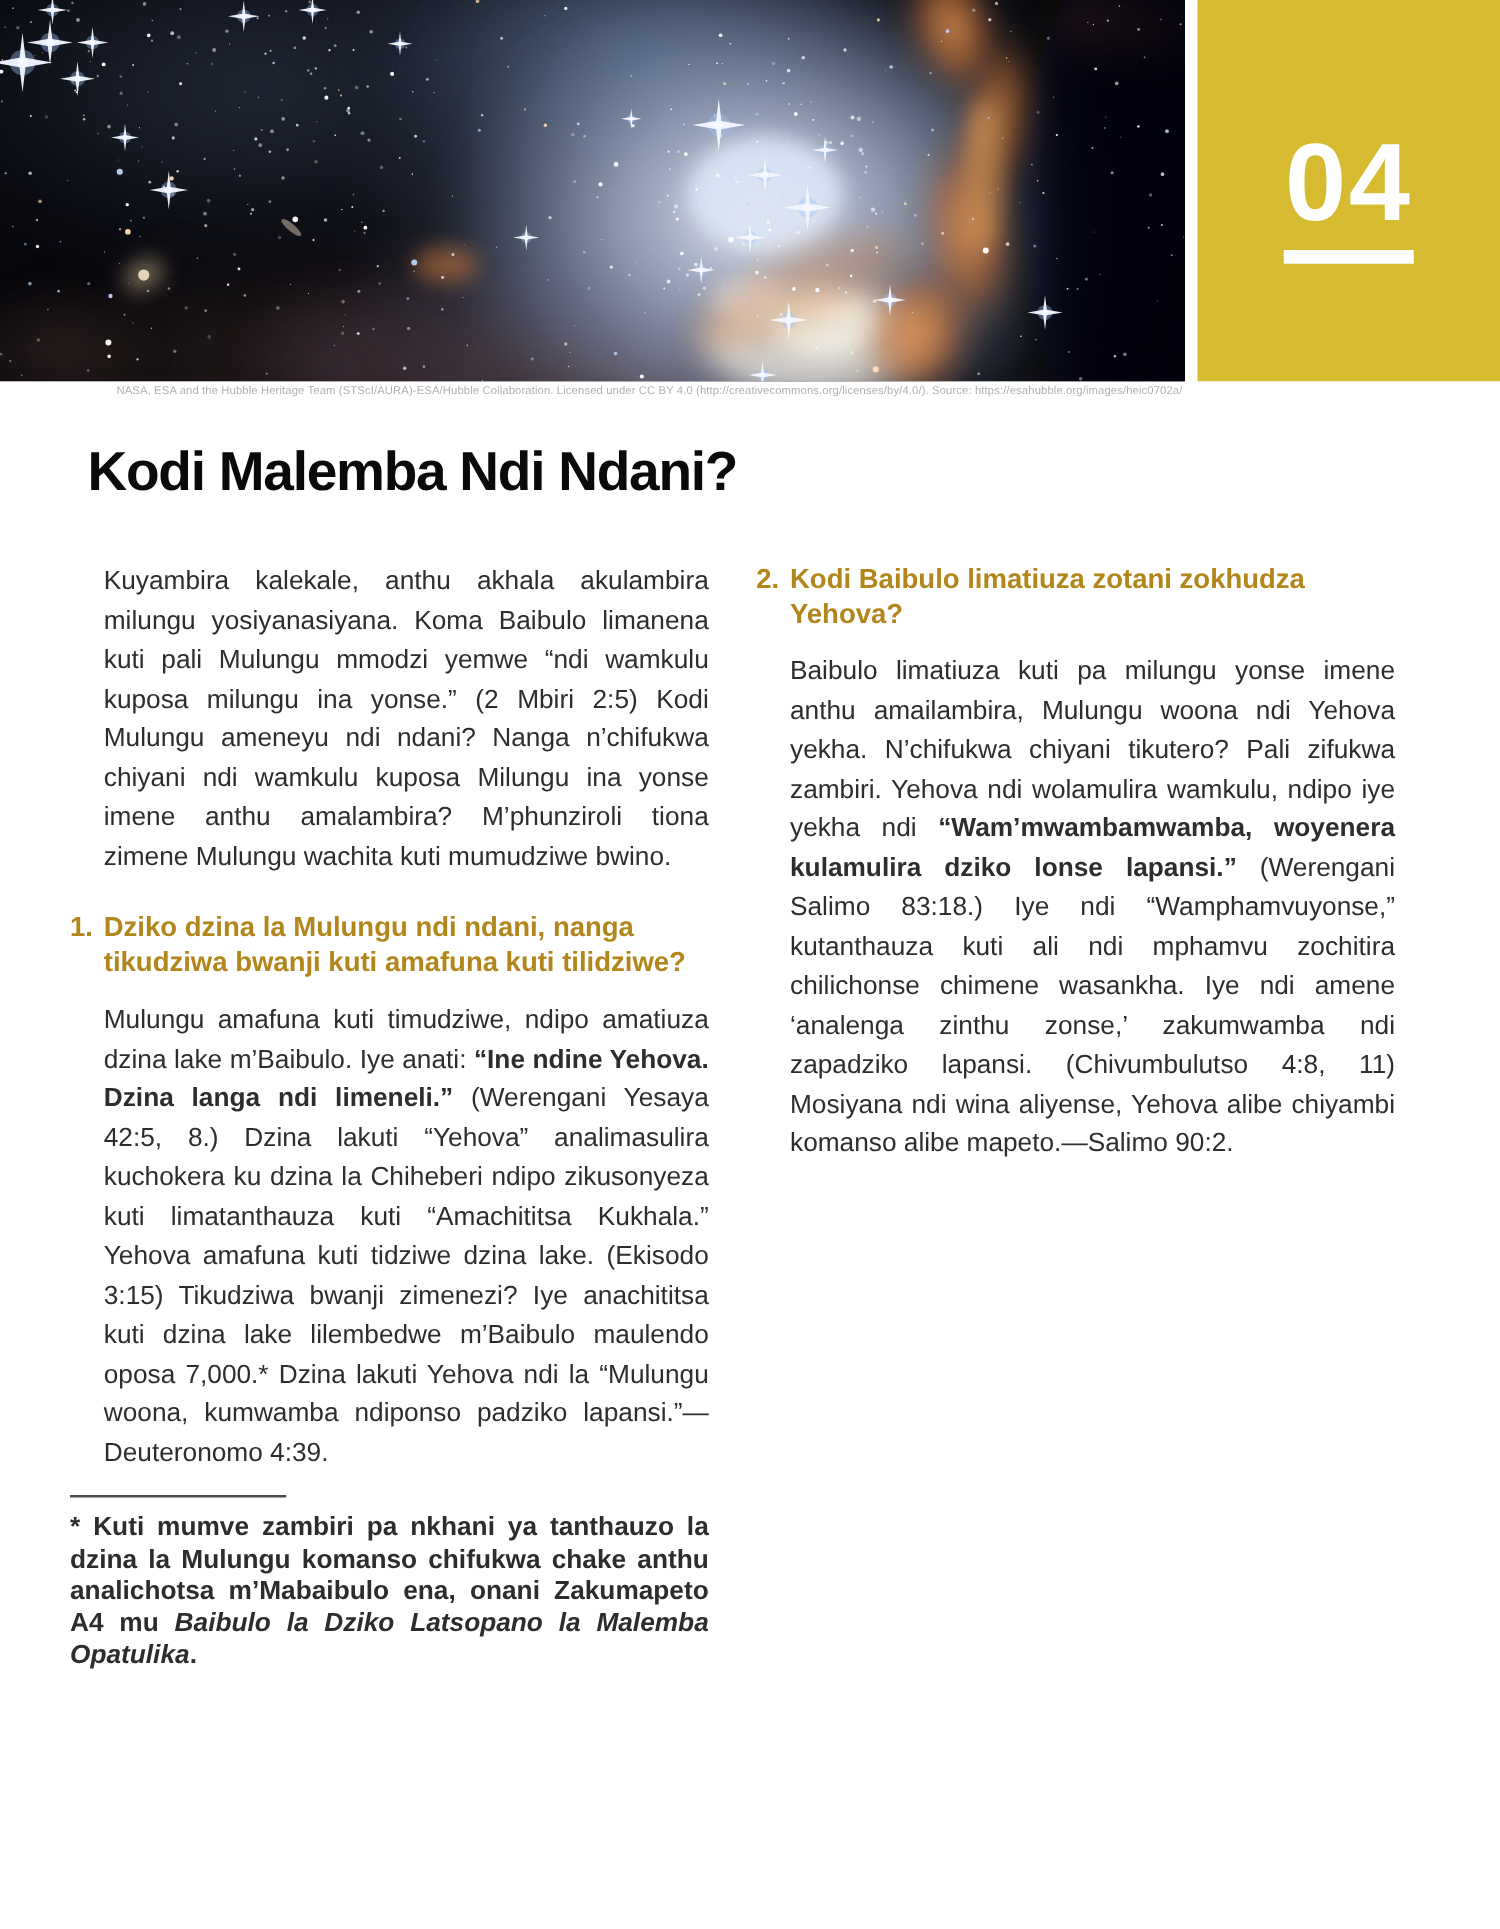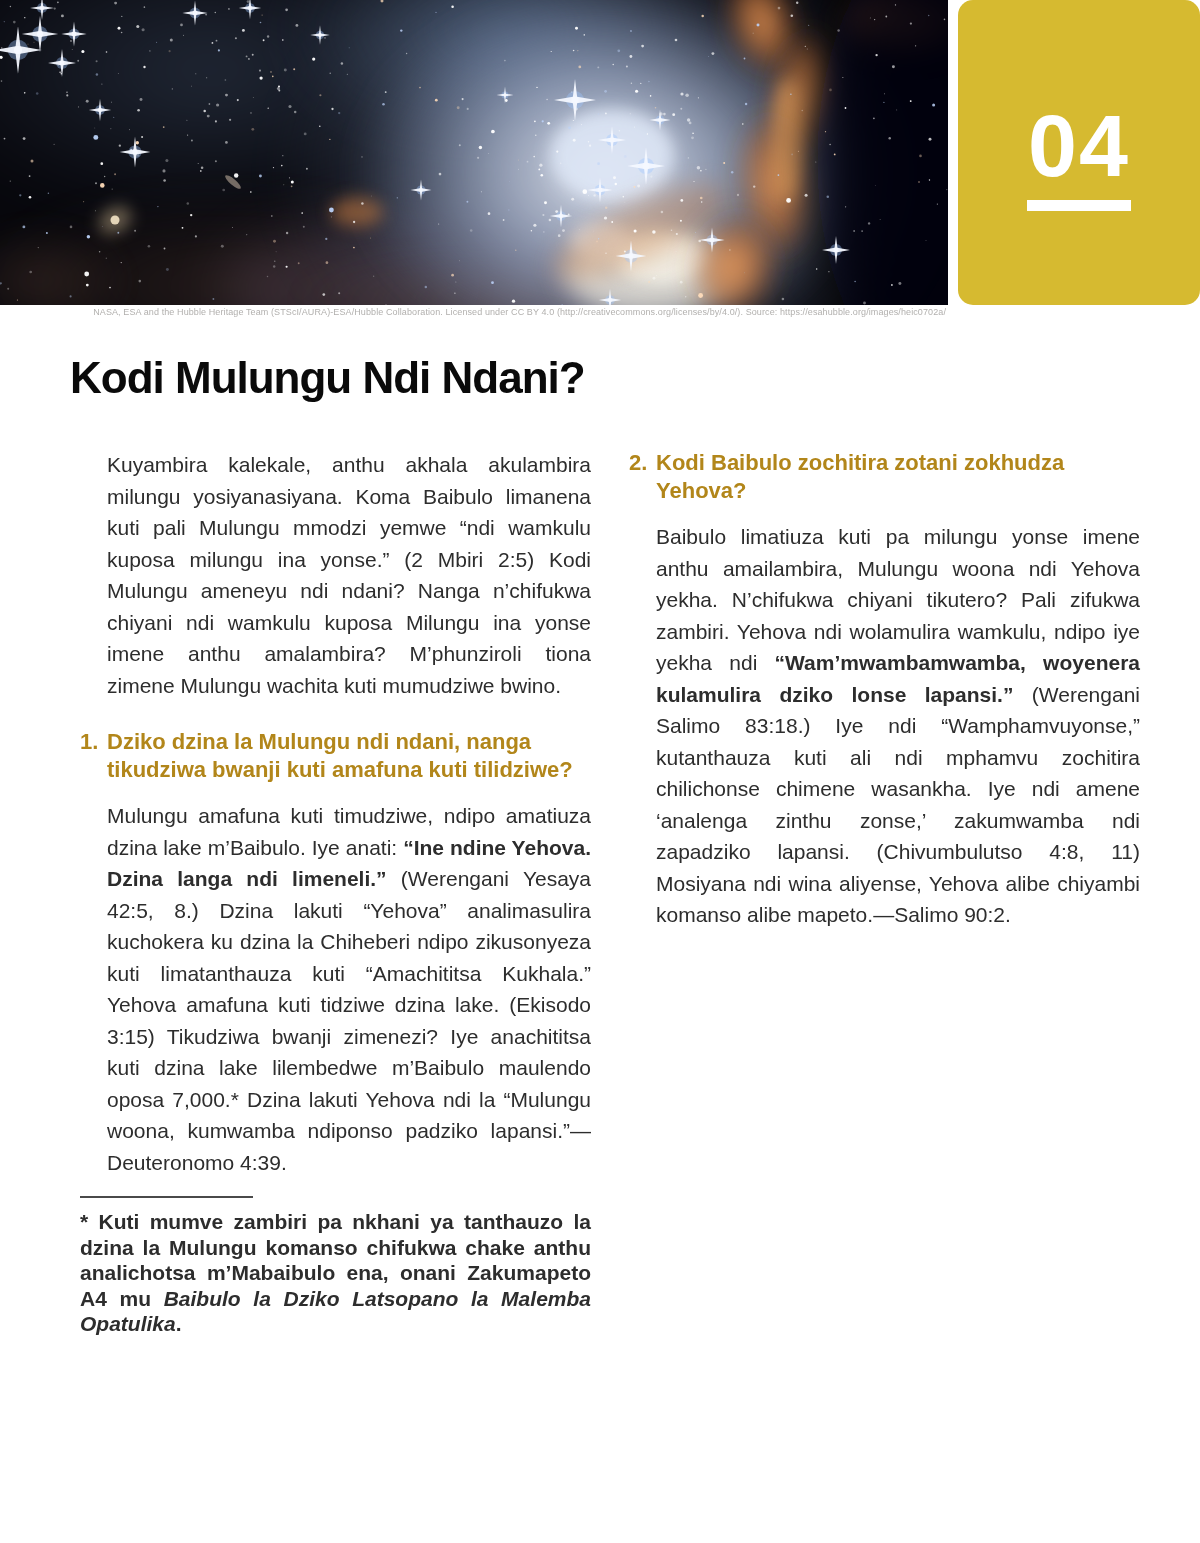--- a/index.html
+++ b/index.html
@@ -15,21 +15,20 @@
   .hero-photo {
     position: absolute; left: 0; top: 0;
     width: 948px; height: 305px;
     background: #07070c; overflow: hidden;
   }
   .hero-photo svg { display:block; }
   .badge {
     position: absolute; left: 958px; top: 0;
     width: 242px; height: 305px;
     background: var(--badge-gold, #d6ba30);
-    border-radius: 15px;
   }
   .badge-num {
     position: absolute; left: 0; right: 0; top: 102px;
     text-align: center;
     font-size: 88px; line-height: 1; font-weight: 700;
     color: #ffffff; letter-spacing: 2px;
   }
   .badge-bar {
     position: absolute; left: 50%; top: 200px;
     transform: translateX(-50%);
@@ -44,21 +43,21 @@
     text-align: right;
   }
   
   .page-title {
     position: absolute; left: 70px; top: 352px;
     font-size: 44px; line-height: 52px; font-weight: 700;
     letter-spacing: -1px; color: #0a0a0a;
   }
   
   .content {
-    position: absolute; left: 80px; top: 449px;
+    position: absolute; left: 56px; top: 449px;
     width: 1060px;
     display: flex; gap: 38px;
   }
   .col { width: 511px; flex: none; }
   .body-p {
     font-size: 21px; line-height: 31.5px;
     color: #2d2d2d; text-align: justify;
     padding-left: 27px;
   }
   .q-heading {
@@ -642,40 +641,40 @@
     </svg>
   </div>
 
   <div class="badge">
     <div class="badge-num">04</div>
     <div class="badge-bar"></div>
   </div>
 
   <div class="credit">NASA, ESA and the Hubble Heritage Team (STScI/AURA)-ESA/Hubble Collaboration. Licensed under CC BY 4.0 (http://creativecommons.org/licenses/by/4.0/). Source: https://esahubble.org/images/heic0702a/</div>
 
-  <h1 class="page-title">Kodi Mulungu Ndi Ndani?</h1>
+  <h1 class="page-title">Kodi Malemba Ndi Ndani?</h1>
 
   <div class="content">
     <div class="col">
       <p class="body-p">Kuyambira kalekale, anthu akhala akulambira milungu yosiyanasiyana. Koma Baibulo limanena kuti pali Mulungu mmodzi yemwe “ndi wamkulu kuposa milungu ina yonse.” (2 Mbiri 2:5) Kodi Mulungu ameneyu ndi ndani? Nanga n’chifukwa chiyani ndi wamkulu kuposa Milungu ina yonse imene anthu amalambira? M’phunziroli tiona zimene Mulungu wachita kuti mumudziwe bwino.</p>
 
       <div class="q-heading mt-sec">
         <span class="q-num">1.</span>
         <span class="q-text">Dziko dzina la Mulungu ndi ndani, nanga tikudziwa bwanji kuti amafuna kuti tilidziwe?</span>
       </div>
       <p class="body-p mt-para"><span>Mulungu amafuna kuti timudziwe, ndipo amatiuza dzina lake m’Baibulo. Iye anati: </span><span class="b">“Ine ndine Yehova. Dzina langa ndi limeneli.”</span><span> (Werengani Yesaya 42:5, 8.) Dzina lakuti “Yehova” analimasulira kuchokera ku dzina la Chiheberi ndipo zikusonyeza kuti limatanthauza kuti “Amachititsa Kukhala.” Yehova amafuna kuti tidziwe dzina lake. (Ekisodo 3:15) Tikudziwa bwanji zimenezi? Iye anachititsa kuti dzina lake lilembedwe m’Baibulo maulendo oposa 7,000.* Dzina lakuti Yehova ndi la “Mulungu woona, kumwamba ndiponso padziko lapansi.”—Deuteronomo 4:39.</span></p>
 
       <div class="footnote">
         <div class="footnote-rule"></div>
         <p class="footnote-text"><span>* Kuti mumve zambiri pa nkhani ya tanthauzo la dzina la Mulungu komanso chifukwa chake anthu analichotsa m’Mabaibulo ena, onani Zakumapeto A4 mu </span><span class="i">Baibulo la Dziko Latsopano la Malemba Opatulika</span><span>.</span></p>
       </div>
     </div>
 
     <div class="col">
       <div class="q-heading">
         <span class="q-num">2.</span>
-        <span class="q-text">Kodi Baibulo zochitira zotani zokhudza Yehova?</span>
+        <span class="q-text">Kodi Baibulo limatiuza zotani zokhudza Yehova?</span>
       </div>
       <p class="body-p mt-para"><span>Baibulo limatiuza kuti pa milungu yonse imene anthu amailambira, Mulungu woona ndi Yehova yekha. N’chifukwa chiyani tikutero? Pali zifukwa zambiri. Yehova ndi wolamulira wamkulu, ndipo iye yekha ndi </span><span class="b">“Wam’mwambamwamba, woyenera kulamulira dziko lonse lapansi.”</span><span> (Werengani Salimo 83:18.) Iye ndi “Wamphamvuyonse,” kutanthauza kuti ali ndi mphamvu zochitira chilichonse chimene wasankha. Iye ndi amene ‘analenga zinthu zonse,’ zakumwamba ndi zapadziko lapansi. (Chivumbulutso 4:8, 11) Mosiyana ndi wina aliyense, Yehova alibe chiyambi komanso alibe mapeto.—Salimo 90:2.</span></p>
     </div>
   </div>
 
 </div>
 
 </body></html>

